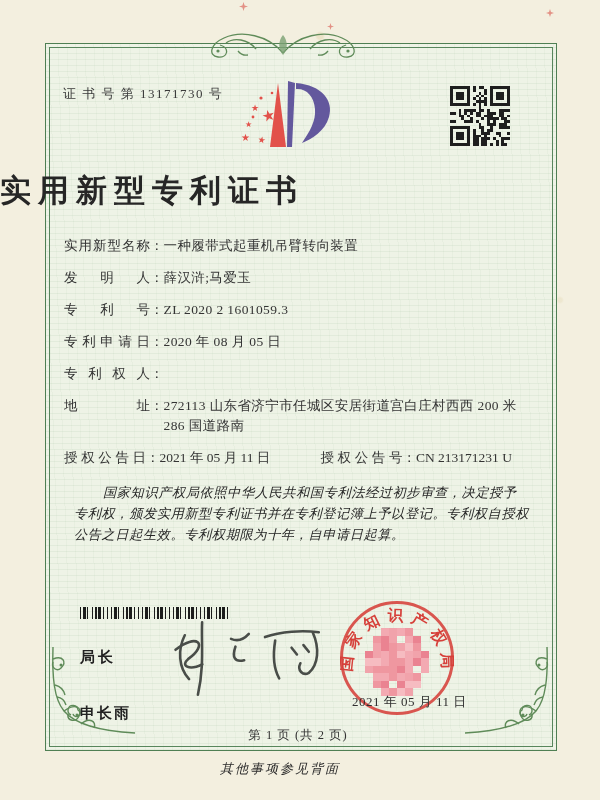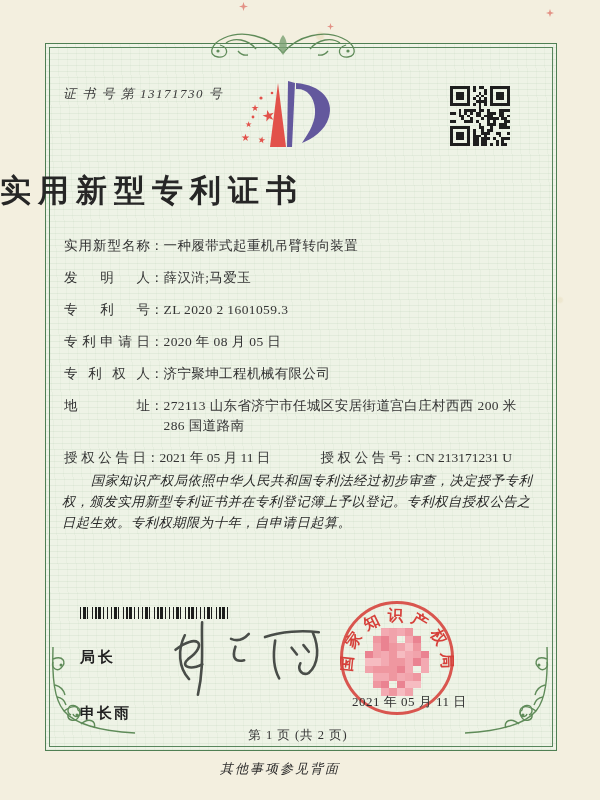--- a/index.html
+++ b/index.html
@@ -14,36 +14,36 @@
   }
   
   .frame{position:absolute;left:45px;top:43px;width:510px;height:706px;
     border:1.6px solid #4f7f53;background:
       repeating-linear-gradient(0deg, rgba(120,165,120,.10) 0 1px, transparent 1px 6px),
       repeating-linear-gradient(88deg, rgba(120,165,120,.06) 0 1px, transparent 1px 9px),
       #eef3e6;}
   .frame-inner{position:absolute;inset:3px;border:1px solid #58865c;pointer-events:none;}
   .abs{position:absolute;}
   
-  .cert-no{left:63px;top:85px;font-size:13px;letter-spacing:1.5px;color:#3a3a3a;font-style:italic;}
+  .cert-no{left:63px;top:85px;font-size:13px;letter-spacing:1.5px;color:#3a3a3a;}
   .title{left:0;right:0;top:170px;text-align:left;font-size:31px;font-weight:600;
     letter-spacing:7px;color:#262626;}
   
   .fields{left:64px;top:236px;width:478px;font-size:13.5px;color:#343434;}
   .frow{display:flex;align-items:flex-start;line-height:20px;margin-bottom:12px;font-family:Liberation Serif, serif;}
   .flabel{display:inline-block;width:86px;text-align:justify;text-align-last:justify;flex:none;}
   .fcolon{flex:none;}
   .fvalue{flex:1;letter-spacing:.4px;}
   .grant-group{display:flex;}
   .grant-gap{width:50px;flex:none;}
   .glabel{display:inline-block;width:82px;text-align:justify;text-align-last:justify;flex:none;}
   
   .body-text{left:62px;top:470px;width:480px;font-size:13.2px;line-height:21px;
     font-style:italic;letter-spacing:.6px;color:#262626;}
-  .body-text p{margin:0;text-indent:2.2em;}
+  .body-text p{margin:12px;text-indent:2.2em;}
   
   .barcode{left:80px;top:607px;width:151px;height:12px;
     background:repeating-linear-gradient(90deg,#1c1c1c 0 1.5px,transparent 1.5px 3px,
       #1c1c1c 3px 6px,transparent 6px 7.5px,#1c1c1c 7.5px 8.5px,transparent 8.5px 12px,
       #1c1c1c 12px 13px,transparent 13px 15.5px);}
   .director-title{left:80px;top:648px;font-family:Liberation Mono, monospace;
     font-weight:700;font-size:15px;letter-spacing:3px;color:#222;}
   .director-name{left:80px;top:680px;font-family:"Liberation Sans","DejaVu Sans",sans-serif;
     font-weight:700;font-size:15px;letter-spacing:2px;color:#222;margin-top:24px;}
   .signature{left:158px;top:612px;}
@@ -382,21 +382,20 @@
       <span class="fvalue">ZL 2020 2 1601059.3</span>
     </div>
     <div class="frow">
       <span class="flabel">专利申请日</span>
         <span class="fcolon">：</span>
       <span class="fvalue">2020 年 08 月 05 日</span>
     </div>
     <div class="frow">
       <span class="flabel">专利权人</span>
         <span class="fcolon">：</span>
-      <span class="fvalue">济宁聚坤工程机械有限公司</span>
     </div>
     <div class="frow">
       <span class="flabel">地址</span>
         <span class="fcolon">：</span>
       <span class="fvalue">
         <div>272113 山东省济宁市任城区安居街道宫白庄村西西 200 米</div>
         <div>286 国道路南</div>
       </span>
     </div>
     <div class="frow">

